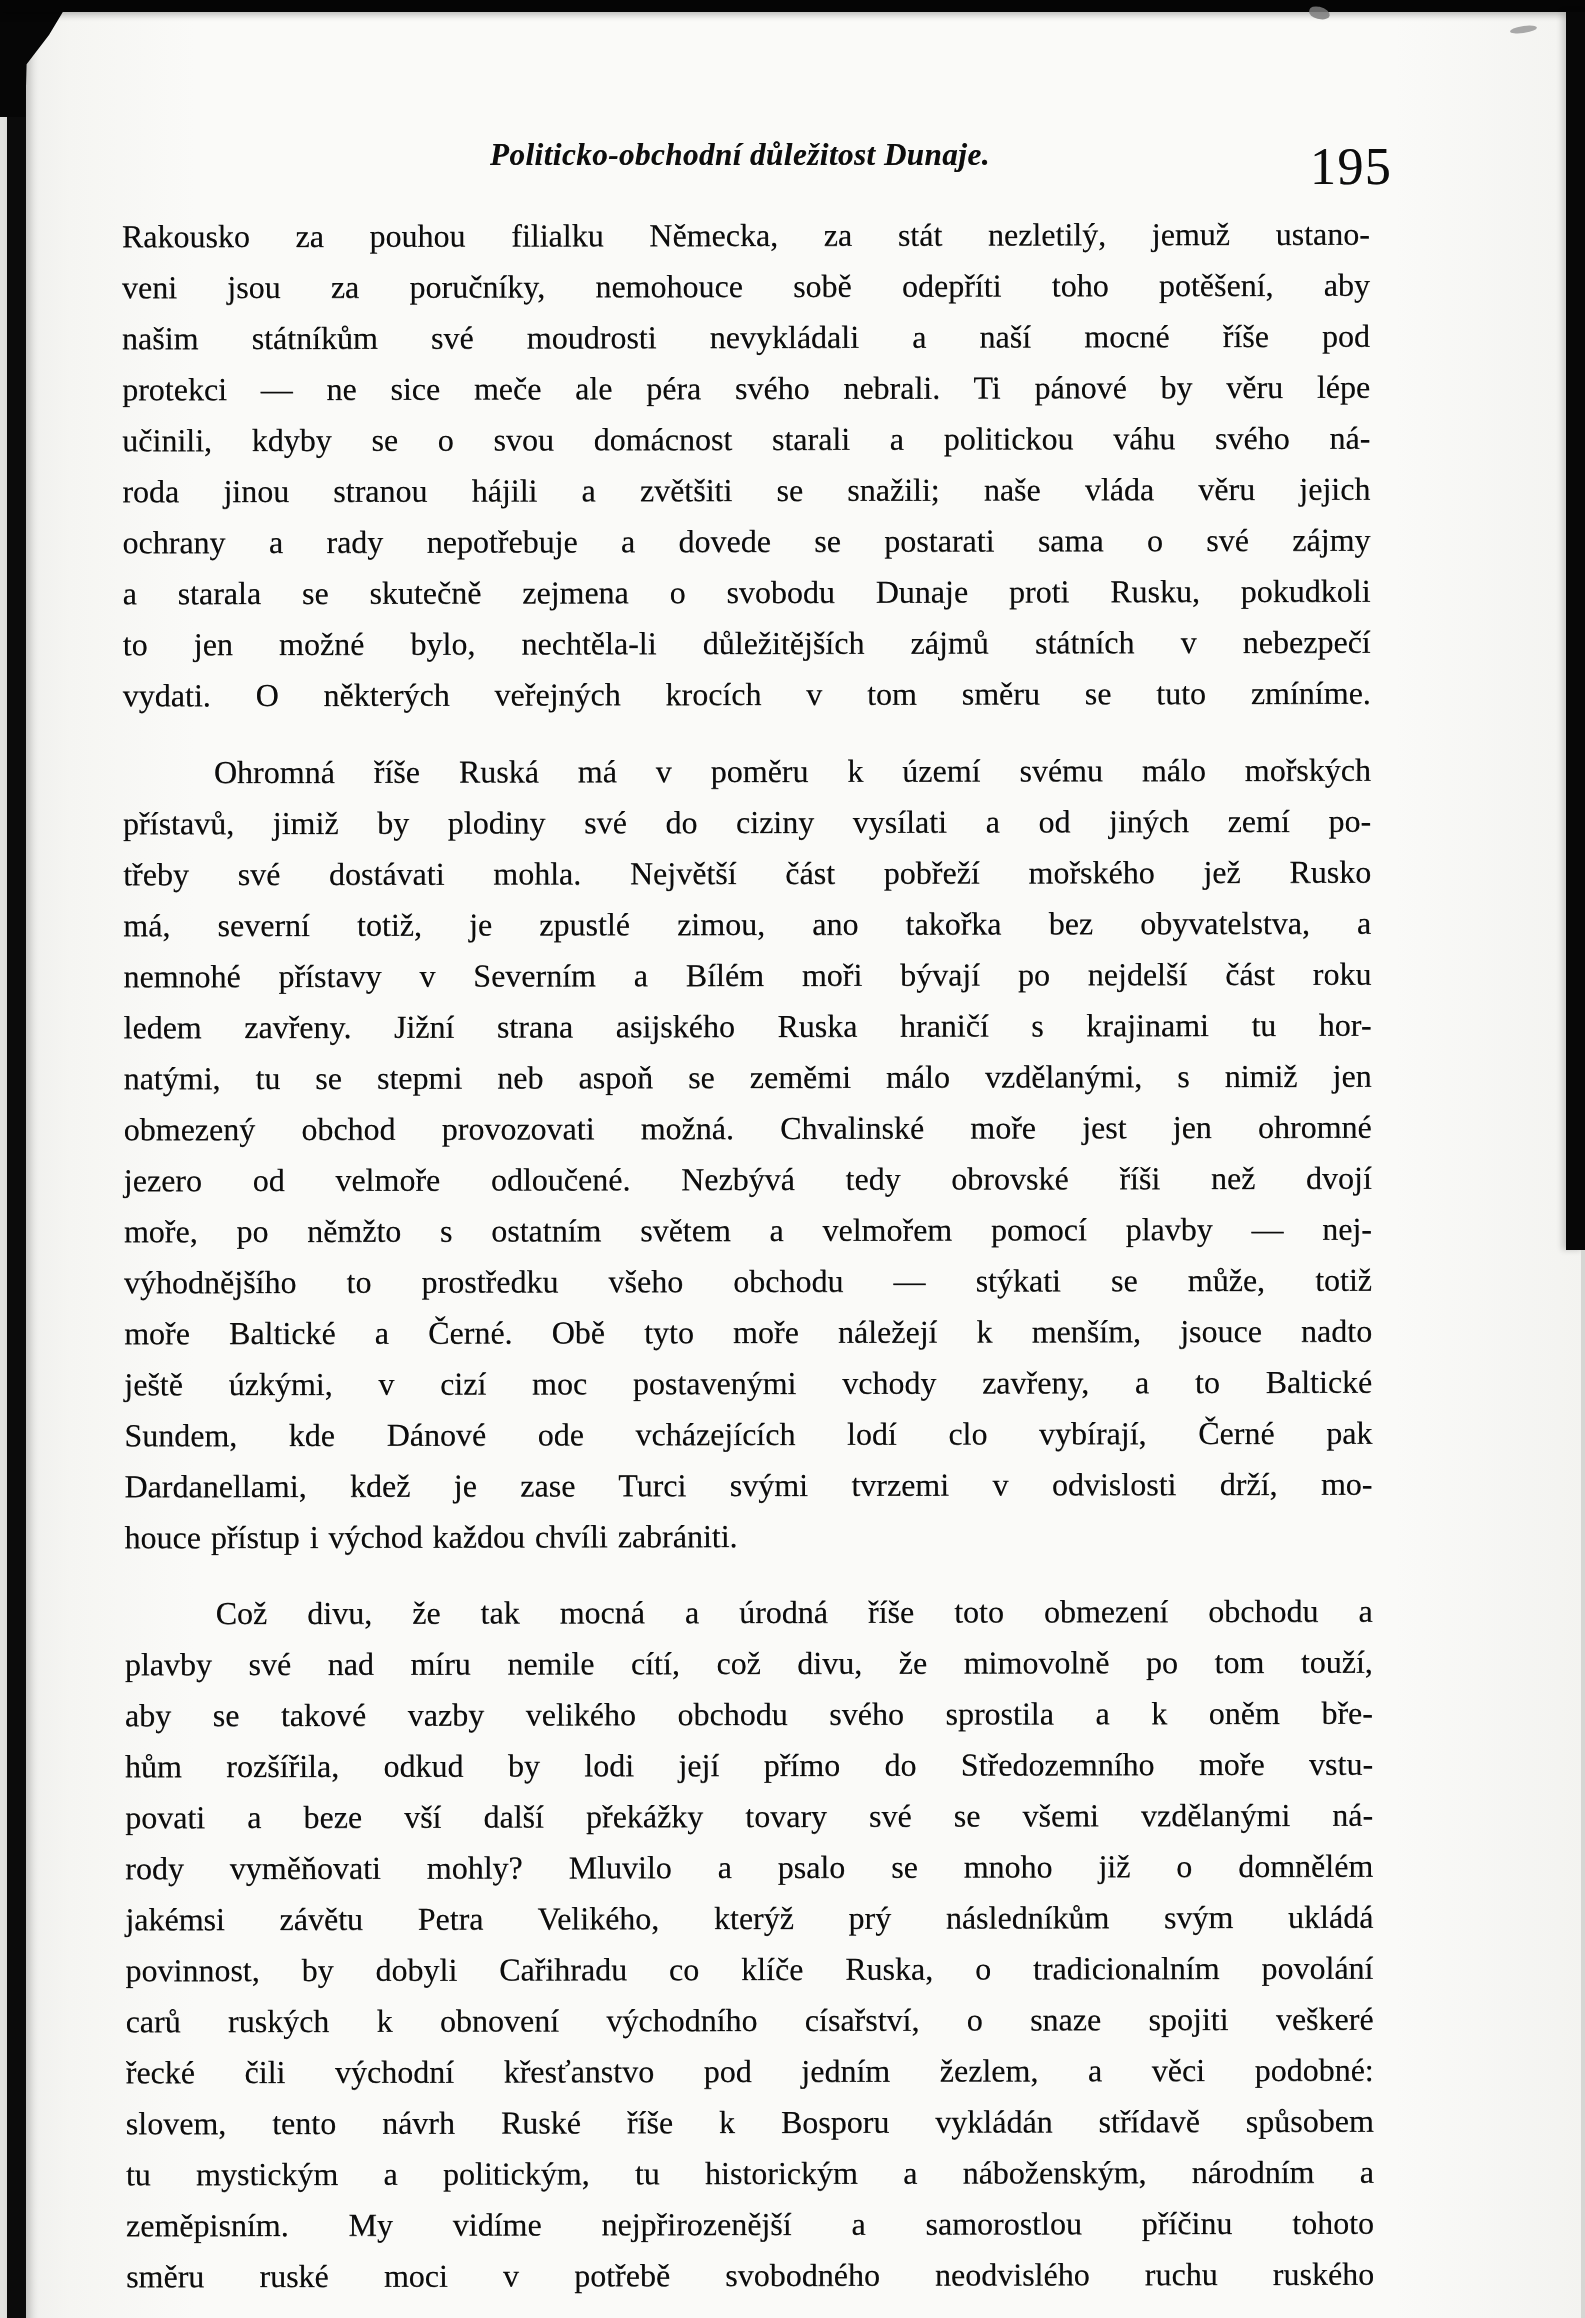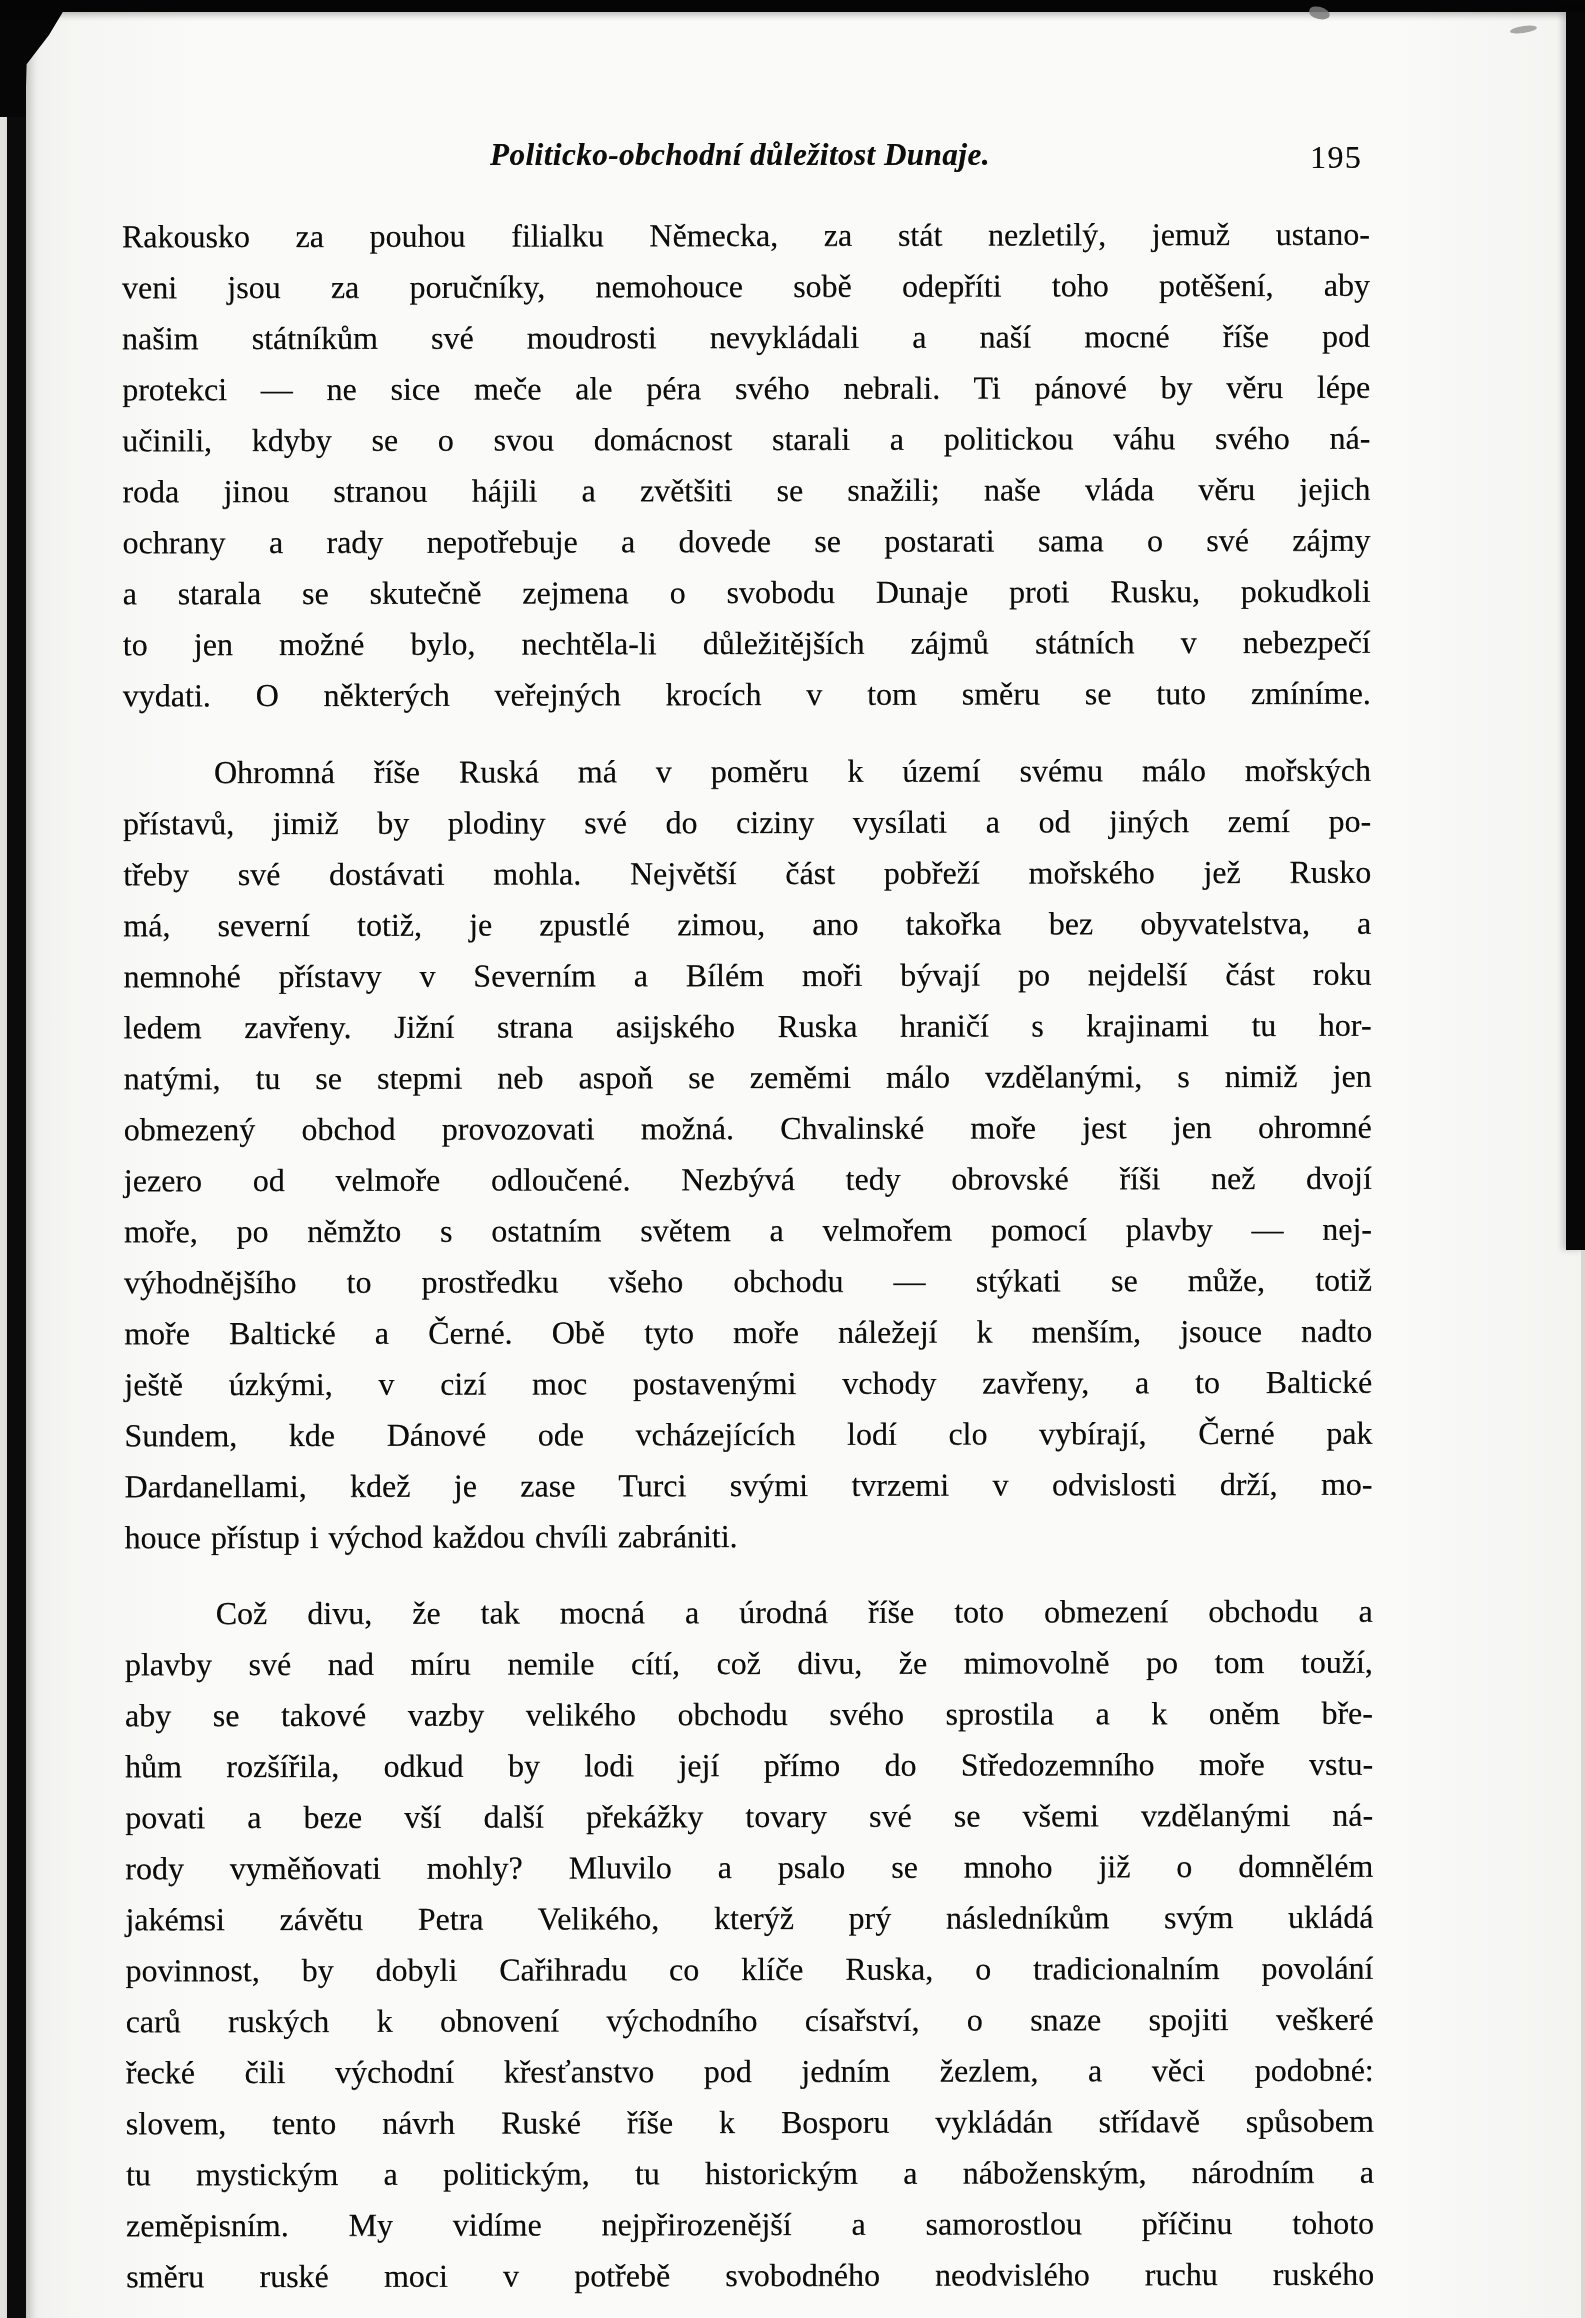--- a/index.html
+++ b/index.html
@@ -36,21 +36,21 @@
   .content{position:absolute;z-index:3;color:#0d0d0d;
     text-shadow:0.2px 0.3px 0.4px rgba(12,12,12,0.55);}
   .head-title{
     left:116px;top:138px;width:1248px;
     text-align:center;
     font-style:italic;font-weight:bold;
     font-size:31px;line-height:1.1;letter-spacing:0.5px;
   }
   .page-number{
     left:1310px;top:141px;
-    font-size:32px;line-height:1;letter-spacing:1.4px;font-family:Liberation Serif, serif;
+    font-size:52px;line-height:1;letter-spacing:1.4px;font-family:Liberation Serif, serif;
   }
   .body-text{
     left:124px;top:210px;width:1248px;
     font-size:32px;line-height:51px;
     word-spacing:1.9px;
     transform:rotate(-0.12deg);
   }
   .para + .para{margin-top:25.5px;}
   .para.indent .line:first-child{text-indent:91px;}
   .line{text-align:justify;text-align-last:justify;}

